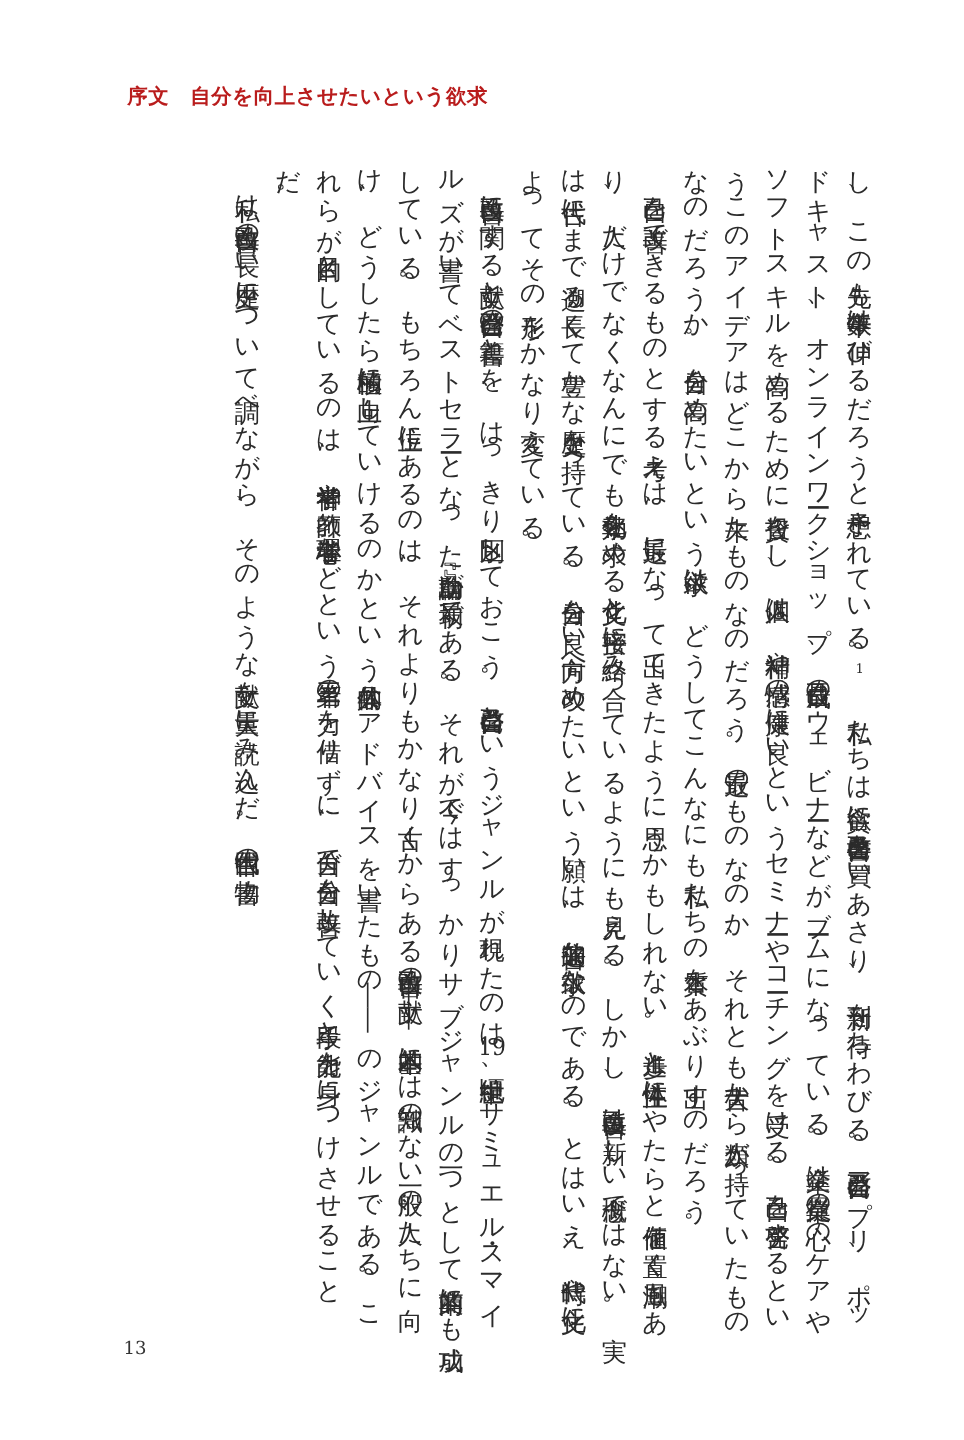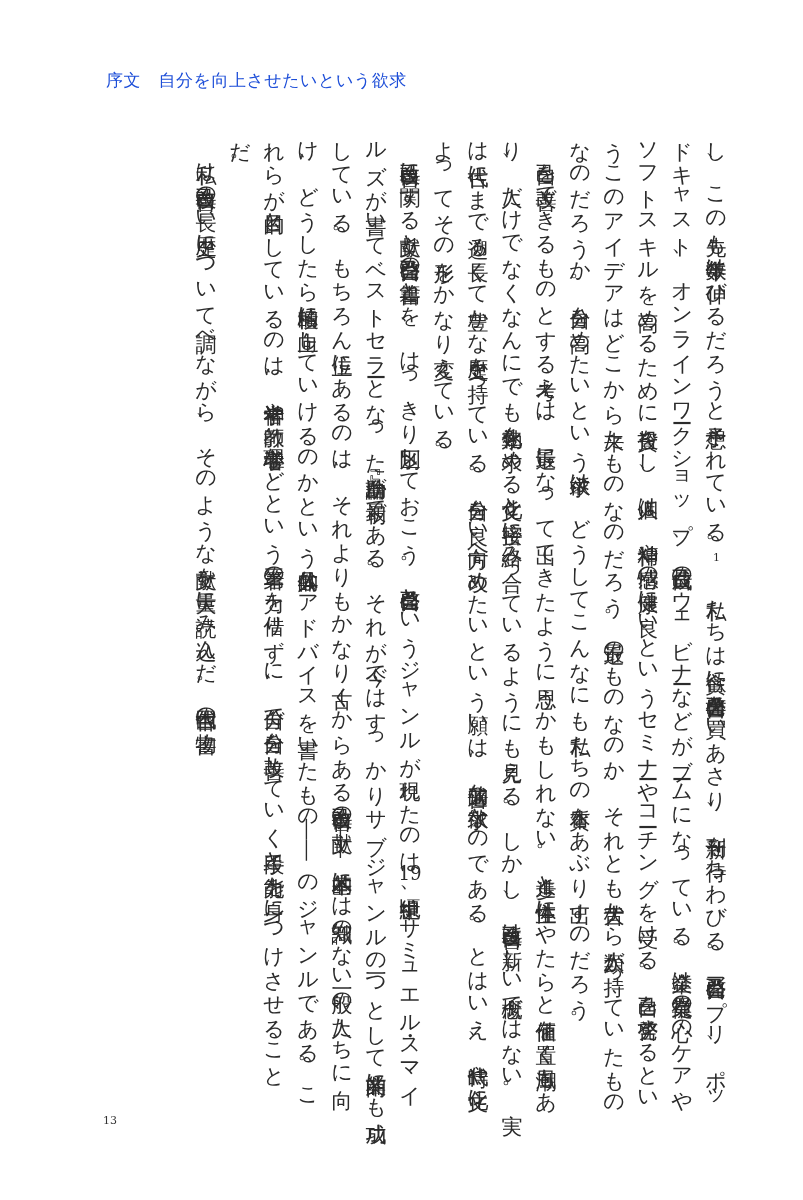--- a/index.html
+++ b/index.html
@@ -15,22 +15,23 @@
     overflow: hidden;
     font-family: "DejaVu Serif", "Liberation Serif", serif;
     color: #2b2b2b;
   }
   .running-head {
     position: absolute;
     left: 106px;
     top: 69px;
     font-size: 17px;
     letter-spacing: 0.5px;
-    color: #1d4ed8;
+    color: #b91c1c;
     white-space: nowrap;
+    font-weight: bold;
   }
   .body-text {
     position: absolute;
     top: 127px;
     right: 70px;
     height: 980px;
     writing-mode: vertical-rl;
     text-orientation: mixed;
     font-size: 21px;
     line-height: 34px;
@@ -48,21 +49,21 @@
     text-combine-upright: all;
     color: #2b2b2b;
   }
   .tcy {
     text-combine-upright: all;
   }
   .page-number {
     position: absolute;
     left: 103px;
     top: 1114px;
-    font-size: 11px;
+    font-size: 15px;
     color: #333333;
   }
 </style>
 </head>
 <body>
 
 <div class="page">
 
   <div class="running-head">序文　自分を向上させたいという欲求</div>
 

